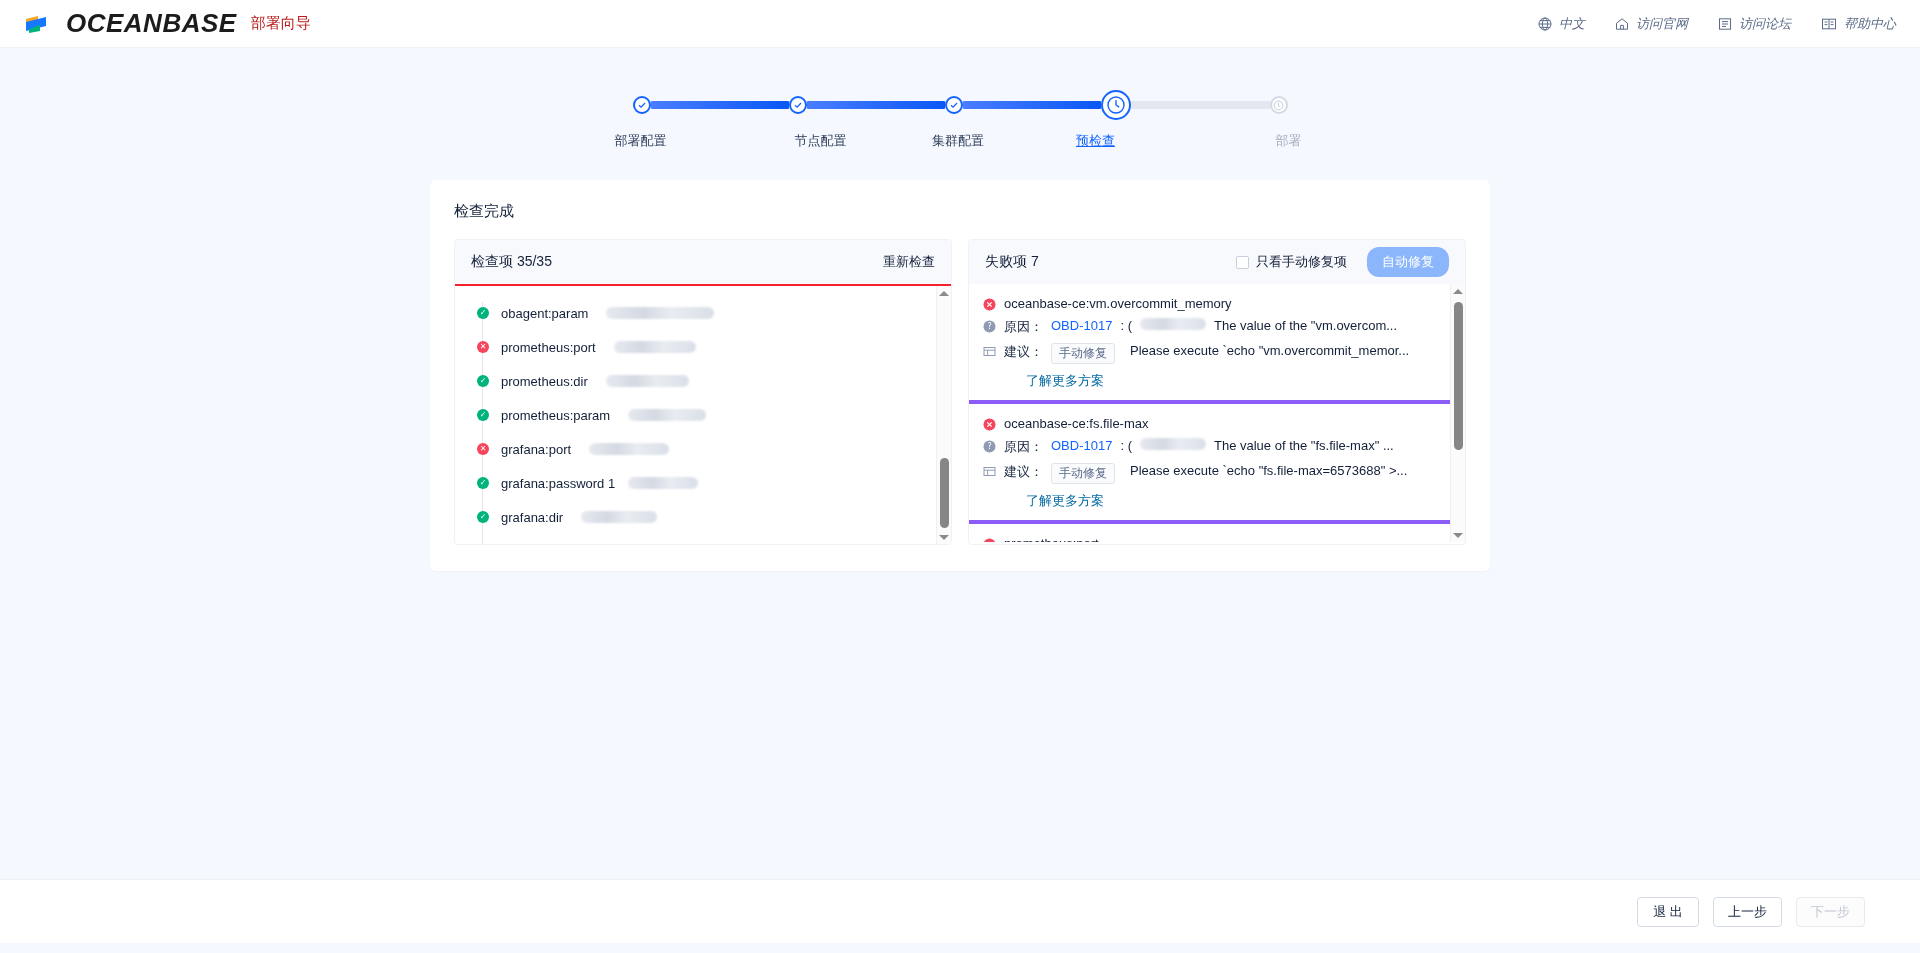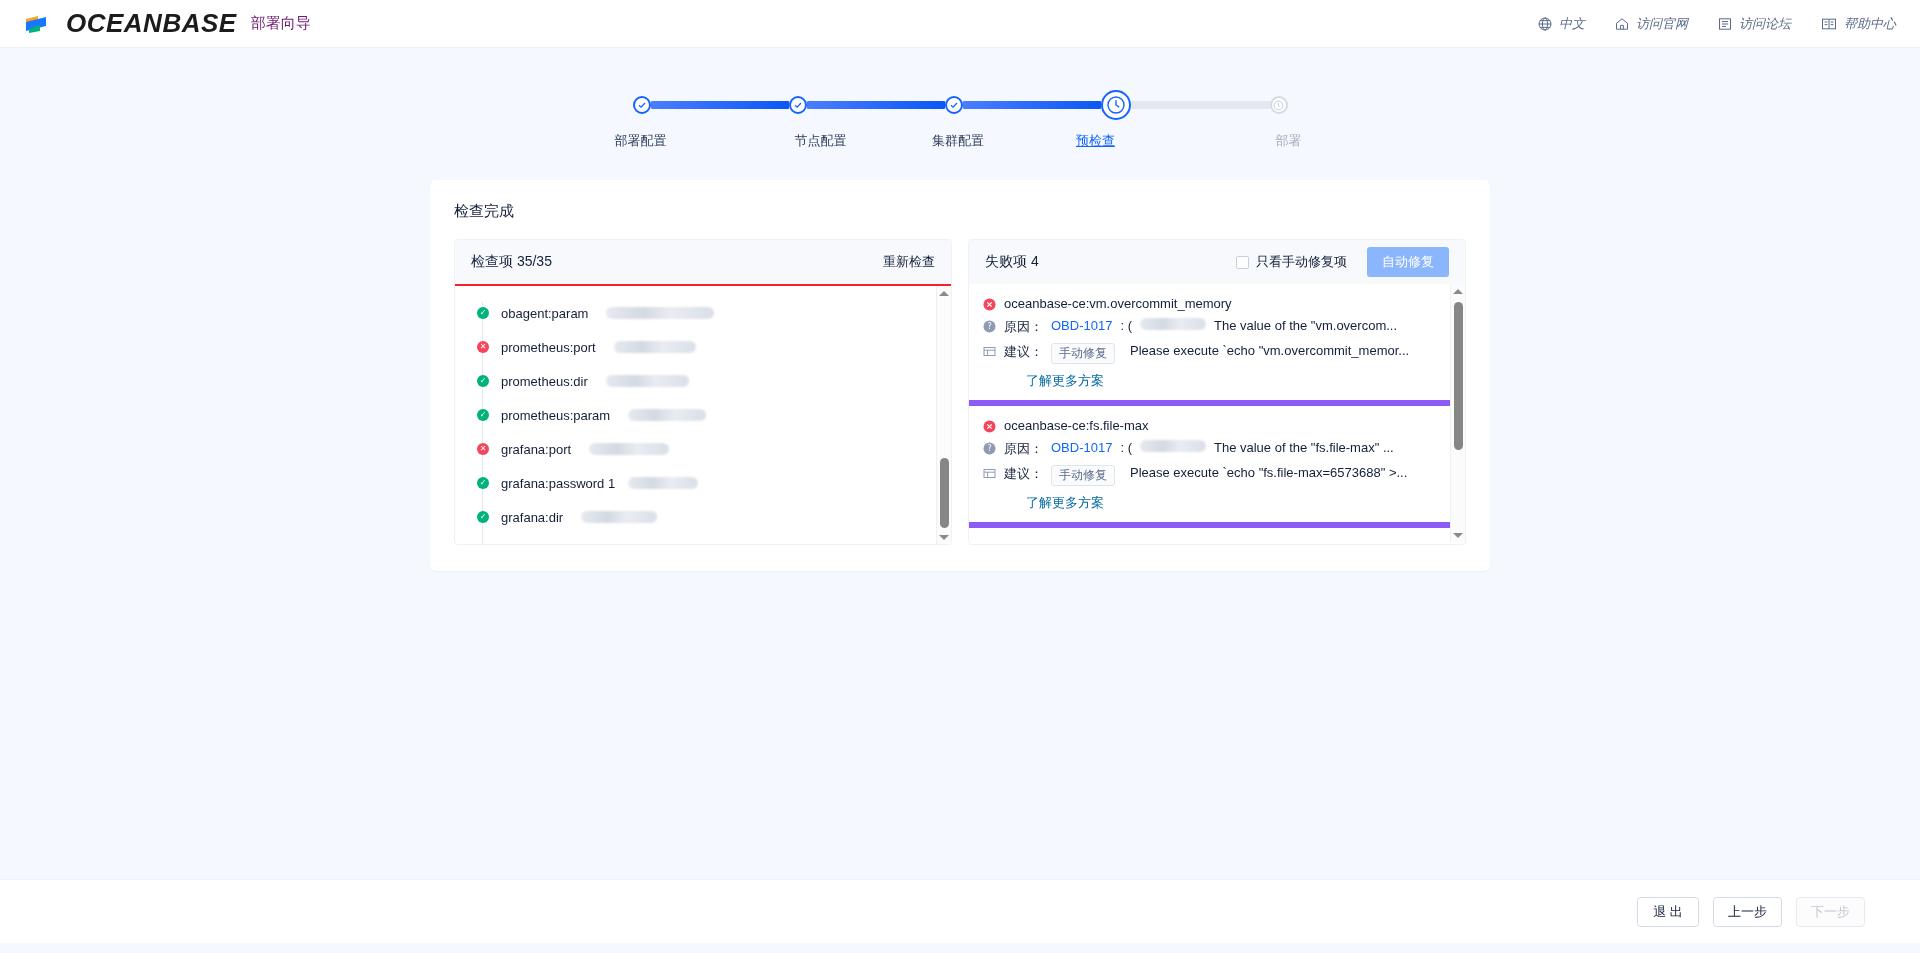--- a/index.html
+++ b/index.html
@@ -17,21 +17,21 @@
     padding: 0 24px;
     border-bottom: 1px solid #eef1f6;
     position: relative; z-index: 5;
   }
   .brand { display: flex; align-items: center; gap: 10px; }
   .logo-mark { width: 32px; height: 20px; position: relative; display:block; }
   .brand-word {
     font-weight: bold; font-style: italic; font-size: 26px;
     letter-spacing: .5px; color: #1c1c1c;
   }
-  .brand-sub { font-size: 15px; color: #701a75; margin-left: 4px; }
+  .brand-sub { font-size: 15px; color: #b91c1c; margin-left: 4px; }
   .topnav { display: flex; align-items: center; gap: 30px; font-style: italic; }
   .topnav-item {
     display: flex; align-items: center; gap: 7px;
     font-size: 13px; color: #5c6b8a; cursor: pointer;
   }
   .topnav-item svg { display: block; }
 
   
   .stepper-wrap {
     padding-top: 40px; display: flex; justify-content: center;
@@ -103,21 +103,21 @@
   .dot.err { background: #f5455c; }
   .cl-label { font-size: 13px; color: #132039; white-space: nowrap; }
   .redact {
     display: inline-block; height: 12px; border-radius: 6px;
     background: linear-gradient(90deg,#e6e9ef,#d4d9e2 35%,#e9ecf1 60%,#dadfe8);
     vertical-align: middle; margin-left: 6px; filter: blur(1.3px);
   }
 
   
   .fail-list { height: 100%; }
-  .fail-item { padding: 12px 22px 10px 14px; border-bottom: 6px solid #8b5cf6; }
+  .fail-item { padding: 12px 22px 10px 14px; border-bottom: 4px solid #8b5cf6; }
   .fail-row { display: flex; align-items: flex-start; gap: 8px; margin-bottom: 7px; }
   .fail-row:last-child { margin-bottom: 0; }
   .ficon { width: 13px; height: 13px; flex: 0 0 auto; margin-top: 1px; }
   .fail-name { font-size: 13px; color: #132039; }
   .fkey { font-size: 13px; color: #132039; flex: 0 0 auto; }
   .code-link { font-size: 13px; color: #1464ff; cursor: pointer; }
   .ftext {
     font-size: 13px; color: #132039; white-space: nowrap;
     overflow: hidden; text-overflow: ellipsis;
   }
@@ -131,21 +131,21 @@
     margin-left: 43px; display: inline-block; margin-top: 1px;
   }
   .checkline { display: flex; align-items: center; gap: 20px; }
   .cb-wrap { display: flex; align-items: center; gap: 7px; cursor: pointer; }
   .cb {
     width: 13px; height: 13px; border: 1px solid #c8d0de;
     border-radius: 2px; background: #fff;
   }
   .cb-label { font-size: 13px; color: #132039; }
   .btn-autofix {
-    background: #8cb6fb; color: #fff; border: none; border-radius: 3px;
+    background: #8cb6fb; color: #fff; border: none; border-radius: 12px;
     font-size: 13px; padding: 6px 15px; cursor: pointer;
     font-family: inherit;
   }
 
   
   .sbar {
     position: absolute; top: 0; right: 0; bottom: 0; width: 15px;
     background: #fbfbfc; border-left: 1px solid #f0f0f2;
   }
   .sb-arrow {
@@ -364,21 +364,21 @@
           <div class="sb-thumb" style="top:172px;height:70px"></div>
           <div class="sb-arrow down">
               <i></i>
             </div>
         </div>
       </div>
     </div>
 
     <div class="panel">
       <div class="panel-head">
-        <span class="panel-title">失败项 4</span>
+        <span class="panel-title">失败项 7</span>
         <div class="checkline">
           <div class="cb-wrap">
             <span class="cb"></span>
             <span class="cb-label">只看手动修复项</span>
           </div>
           <button class="btn-autofix">自动修复</button>
         </div>
       </div>
       <div class="panel-body">
         <div class="fail-list">

